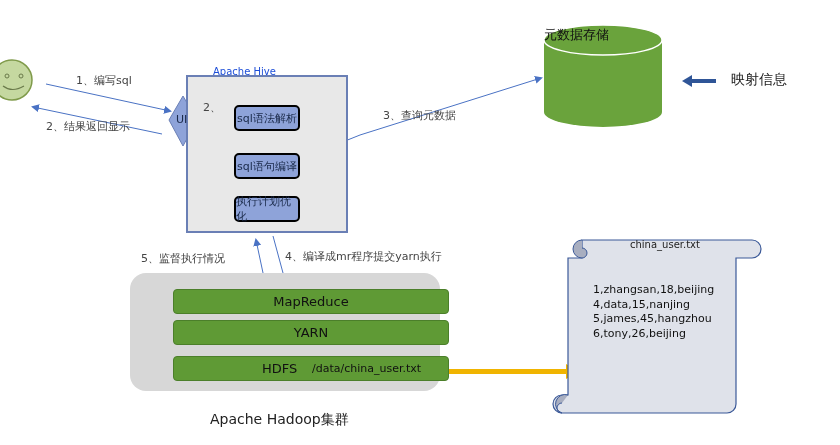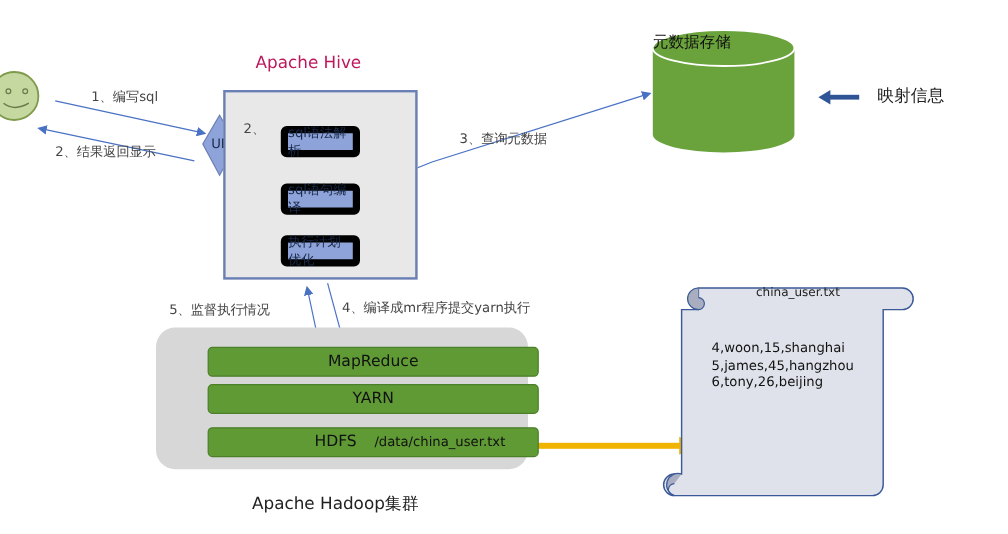--- a/index.html
+++ b/index.html
@@ -1,23 +1,23 @@
 <!DOCTYPE html>
 <html><head>
 <meta charset="utf-8">
 <style>
   html, body { margin:0; padding:0; }
   body { width:840px; height:445px; background:#ffffff; position:relative; overflow:hidden;
          font-family:"DejaVu Sans", sans-serif; color:#333; }
   .abs { position:absolute; }
   svg.overlay { position:absolute; left:0; top:0; }
   .lbl { position:absolute; font-size:11px; color:#444; white-space:nowrap; }
-  .hive-title { left:213px; top:45px; font-size:14px; color:#be185d; }
+  .hive-title { left:213px; top:66px; font-size:10px; color:#1d4ed8; }
   .hive-box { left:186px; top:75px; width:162px; height:158px; background:#e8e8e8; border:2px solid #6a7fb5; box-sizing:border-box; }
-  .step { position:absolute; width:66px; height:26px; background:#8ea3d9; border-radius:5px; border:6px solid #000000;
+  .step { position:absolute; width:66px; height:26px; background:#8ea3d9; border-radius:5px; border:2px solid #000000;
           font-size:11px; color:#1a2a4a; display:flex; align-items:center; justify-content:center; box-sizing:border-box; }
   .hadoop { left:130px; top:273px; width:310px; height:118px; background:#d7d7d7; border-radius:16px; }
   .layer { position:absolute; left:173px; width:276px; height:25px; background:#5f9a35; border:1px solid #4b7f2a; border-radius:4px;
            box-sizing:border-box; font-size:13px; color:#111; display:flex; align-items:center; justify-content:center; }
   .hadoop-title { left:210px; top:411px; font-size:14px; color:#222; }
   .scroll-title { left:630px; top:239px; font-size:10px; color:#222; }
   .scroll-lines { left:593px; top:283px; font-size:11px; line-height:14.5px; color:#111; }
   .meta-text { left:544px; top:26px; width:68px; font-size:13px; color:#111; text-align:left; }
   .mapping { left:731px; top:71px; font-size:14px; color:#222; }
 </style>
@@ -103,16 +103,17 @@
 <div class="layer" style="top:289px;">MapReduce</div>
 <div class="layer" style="top:320px;">YARN</div>
 <div class="layer" style="top:356px;justify-content:flex-start;padding-left:88px;align-items:center;">
   <span>HDFS</span>
 </div>
 <div class="abs" style="left:312px;top:362px;font-size:11px;color:#111;">/data/china_user.txt</div>
 <div class="abs hadoop-title">Apache Hadoop集群</div>
 
 <div class="abs scroll-title">china_user.txt</div>
 <div class="abs scroll-lines">
-  <div>4,woon,15,shanghai</div>
+  <div>1,zhangsan,18,beijing</div>
+  <div>4,data,15,nanjing</div>
   <div>5,james,45,hangzhou</div>
   <div>6,tony,26,beijing</div>
 </div>
 
 </body></html>

